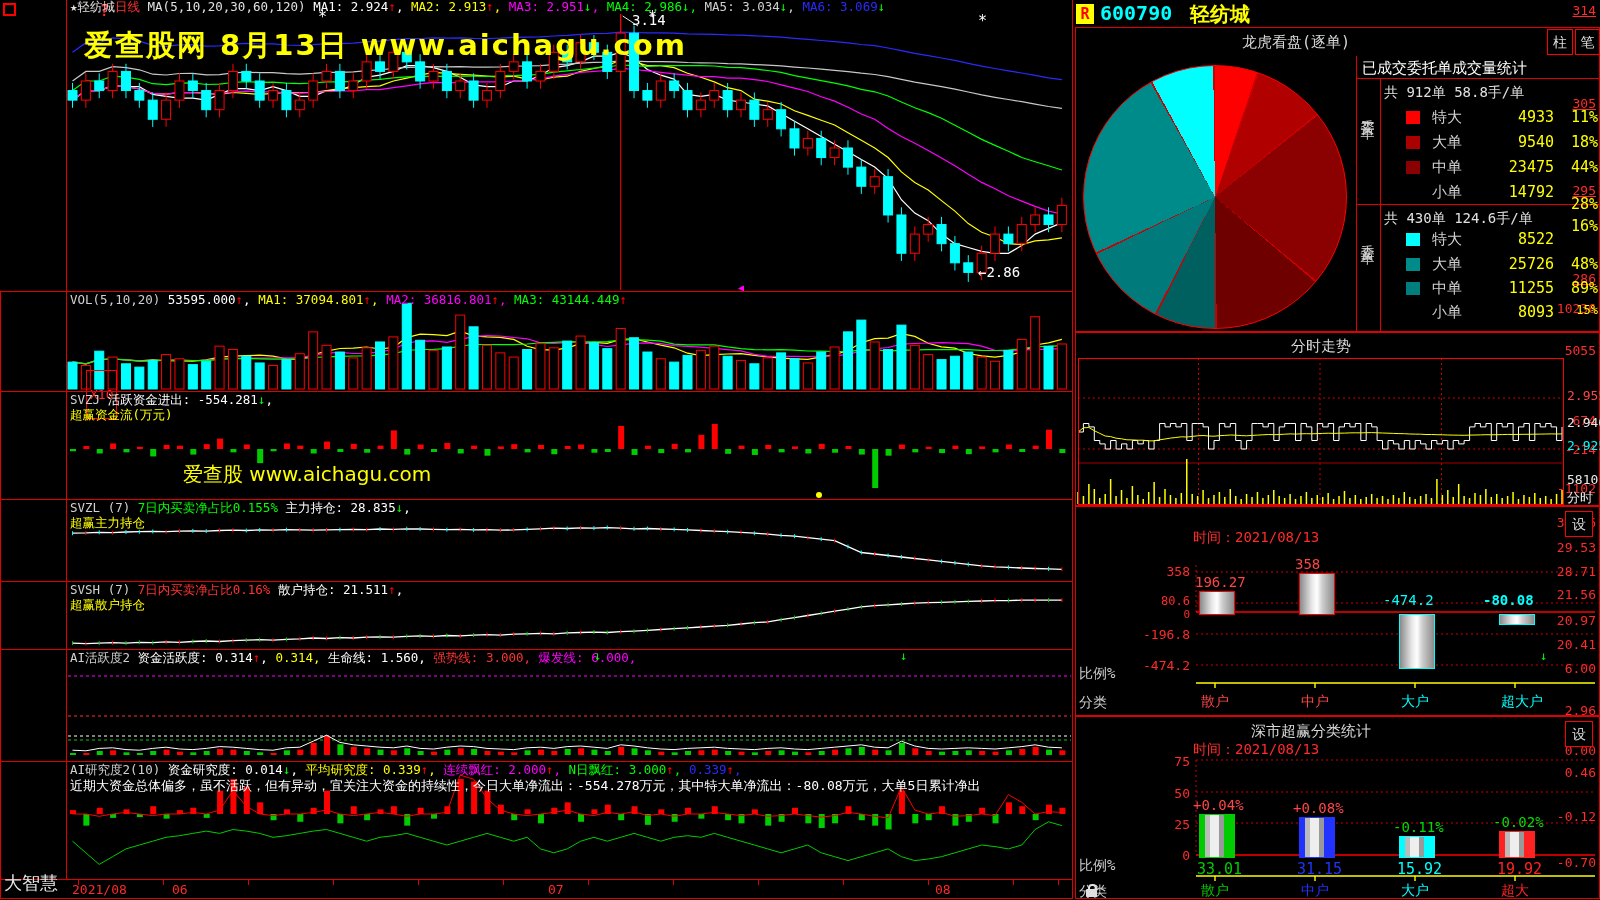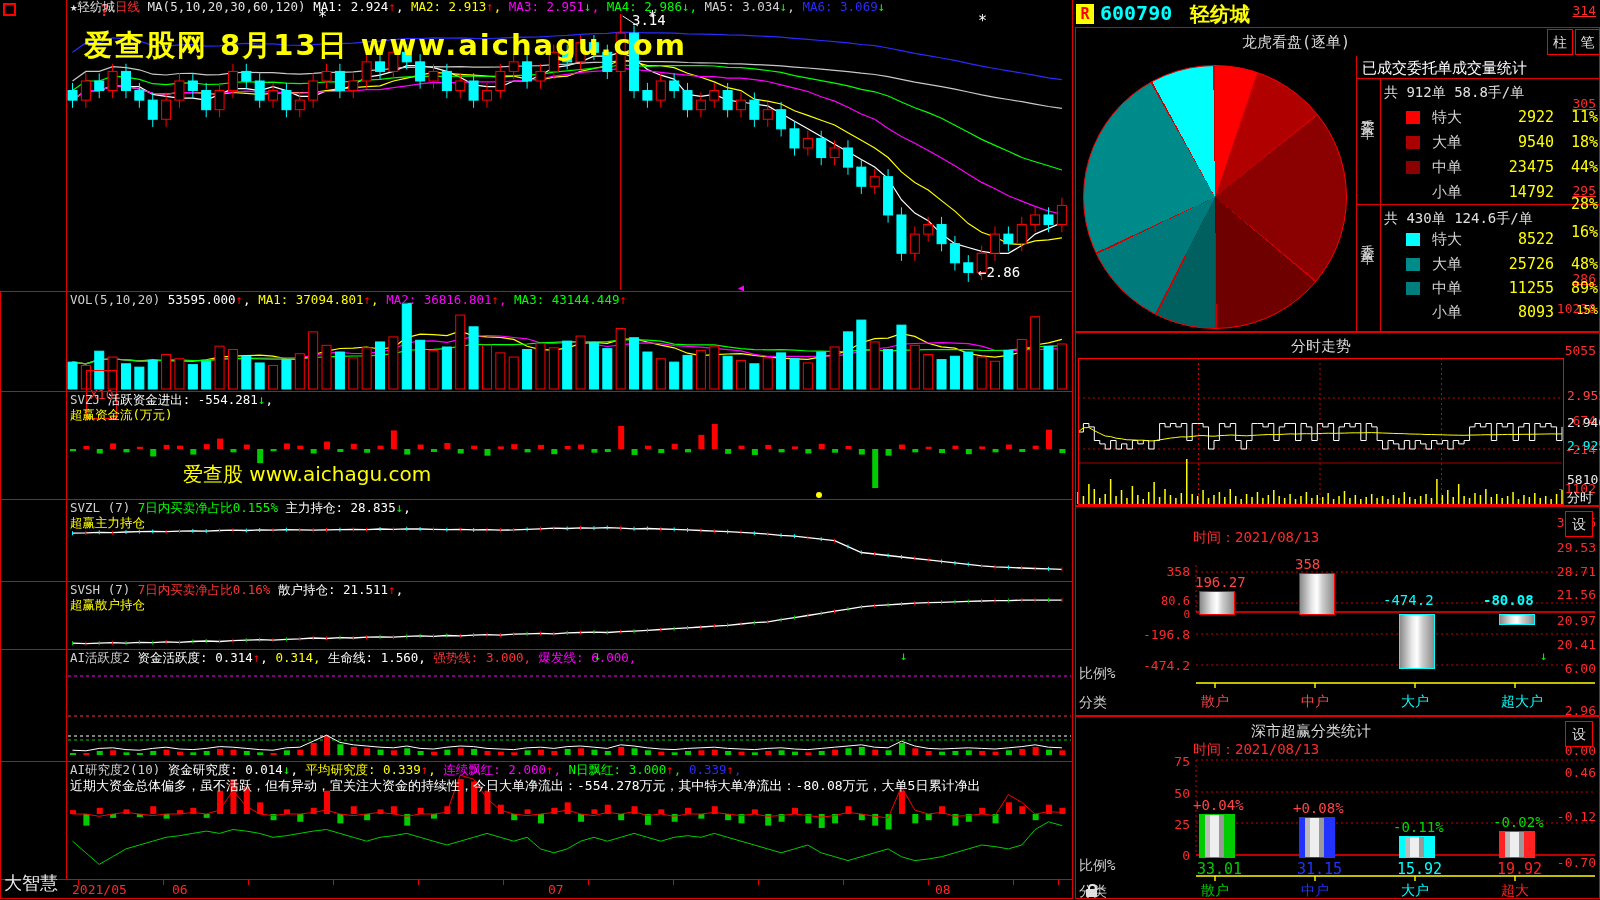--- a/index.html
+++ b/index.html
@@ -850,21 +850,21 @@
       <div class="tick" style="left: 333px;"></div>
       <div class="tick" style="left: 418px;"></div>
       <div class="tick" style="left: 503px;"></div>
       <div class="tick" style="left: 588px;"></div>
       <div class="tick" style="left: 673px;"></div>
       <div class="tick" style="left: 758px;"></div>
       <div class="tick" style="left: 843px;"></div>
       <div class="tick" style="left: 928px;"></div>
       <div class="tick" style="left: 1013px;"></div>
       <div class="tick" style="left: 1058px;"></div>
-      <div class="dlabel" style="left: 72px;">2021/05</div>
+      <div class="dlabel" style="left: 72px;">2021/08</div>
       <div class="dlabel" style="left: 172px;">06</div>
       <div class="dlabel" style="left: 548px;">07</div>
       <div class="dlabel" style="left: 935px;">08</div>
     </div>
 
   <div class="ab" style="left:1076px;top:4px;width:18px;height:20px;background:#ffff00;color:#ff0000;font-weight:bold;font-size:15px;text-align:center;line-height:20px;">R</div>
   <div class="ab" style="left:1100px;top:1px;font-size:20px;font-weight:bold;color:#00ffff;">600790</div>
   <div class="ab" style="left:1190px;top:1px;font-size:20px;font-weight:bold;color:#ffff00;">轻纺城</div>
 
   <div class="panel" id="p1" style="left:1075px;top:27px;width:525px;height:305px;">
@@ -877,39 +877,39 @@
     <div class="hline" style="left:280px;top:50px;width:244px;"></div>
     <div class="hline" style="left:280px;top:176px;width:244px;"></div>
     <div class="ab white" style="left:286px;top:31px;font-size:15px;">已成交委托单成交量统计</div>
     <div class="ab" style="left:308px;top:56px;font-size:14px;color:#e0e0e0;">共 912单 58.8手/单</div>
     <div class="ab" style="left:308px;top:182px;font-size:14px;color:#e0e0e0;">共 430单 124.6手/单</div>
     <div class="vside" style="left:283px;top:80px;">委买单</div>
     <div class="vside" style="left:283px;top:205px;">委卖单</div>
     <div id="buyRows">
         <div class="ab" style="left: 330px; top: 83px; width: 14px; height: 13px; background: rgb(255, 0, 0);"></div>
         <div class="ab" style="left: 356px; top: 80px; color: rgb(208, 208, 208); font-size: 15px;">特大</div>
-        <div class="ab" style="left: 398px; top: 80px; width: 80px; text-align: right; color: rgb(255, 255, 0); font-size: 15px;">2922</div>
+        <div class="ab" style="left: 398px; top: 80px; width: 80px; text-align: right; color: rgb(255, 255, 0); font-size: 15px;">4933</div>
         <div class="ab" style="left: 484px; top: 80px; width: 38px; text-align: right; color: rgb(255, 255, 0); font-size: 15px;">11%</div>
         <div class="ab" style="left: 330px; top: 108px; width: 14px; height: 13px; background: rgb(170, 0, 0);"></div>
         <div class="ab" style="left: 356px; top: 105px; color: rgb(208, 208, 208); font-size: 15px;">大单</div>
         <div class="ab" style="left: 398px; top: 105px; width: 80px; text-align: right; color: rgb(255, 255, 0); font-size: 15px;">9540</div>
         <div class="ab" style="left: 484px; top: 105px; width: 38px; text-align: right; color: rgb(255, 255, 0); font-size: 15px;">18%</div>
         <div class="ab" style="left: 330px; top: 133px; width: 14px; height: 13px; background: rgb(139, 0, 0);"></div>
         <div class="ab" style="left: 356px; top: 130px; color: rgb(208, 208, 208); font-size: 15px;">中单</div>
         <div class="ab" style="left: 398px; top: 130px; width: 80px; text-align: right; color: rgb(255, 255, 0); font-size: 15px;">23475</div>
         <div class="ab" style="left: 484px; top: 130px; width: 38px; text-align: right; color: rgb(255, 255, 0); font-size: 15px;">44%</div>
         <div class="ab" style="left: 356px; top: 155px; color: rgb(208, 208, 208); font-size: 15px;">小单</div>
         <div class="ab" style="left: 398px; top: 155px; width: 80px; text-align: right; color: rgb(255, 255, 0); font-size: 15px;">14792</div>
         <div class="ab" style="left: 484px; top: 155px; width: 38px; text-align: right; color: rgb(255, 255, 0); font-size: 15px; margin-top: 12px;">28%</div>
       </div>
     <div id="sellRows">
         <div class="ab" style="left: 330px; top: 205px; width: 14px; height: 13px; background: rgb(0, 255, 255);"></div>
         <div class="ab" style="left: 356px; top: 202px; color: rgb(208, 208, 208); font-size: 15px;">特大</div>
         <div class="ab" style="left: 398px; top: 202px; width: 80px; text-align: right; color: rgb(255, 255, 0); font-size: 15px;">8522</div>
-        <div class="ab" style="left: 484px; top: 195px; width: 38px; text-align: right; color: rgb(255, 255, 0); font-size: 15px;">16%</div>
+        <div class="ab" style="left: 484px; top: 189px; width: 38px; text-align: right; color: rgb(255, 255, 0); font-size: 15px;">16%</div>
         <div class="ab" style="left: 330px; top: 230px; width: 14px; height: 13px; background: rgb(0, 139, 139);"></div>
         <div class="ab" style="left: 356px; top: 227px; color: rgb(208, 208, 208); font-size: 15px;">大单</div>
         <div class="ab" style="left: 398px; top: 227px; width: 80px; text-align: right; color: rgb(255, 255, 0); font-size: 15px;">25726</div>
         <div class="ab" style="left: 484px; top: 227px; width: 38px; text-align: right; color: rgb(255, 255, 0); font-size: 15px;">48%</div>
         <div class="ab" style="left: 330px; top: 254px; width: 14px; height: 13px; background: rgb(0, 125, 125);"></div>
         <div class="ab" style="left: 356px; top: 251px; color: rgb(208, 208, 208); font-size: 15px;">中单</div>
         <div class="ab" style="left: 398px; top: 251px; width: 80px; text-align: right; color: rgb(255, 255, 0); font-size: 15px;">11255</div>
         <div class="ab" style="left: 484px; top: 251px; width: 38px; text-align: right; color: rgb(255, 255, 0); font-size: 15px;">89%</div>
         <div class="ab" style="left: 356px; top: 275px; color: rgb(208, 208, 208); font-size: 15px;">小单</div>
         <div class="ab" style="left: 398px; top: 275px; width: 80px; text-align: right; color: rgb(255, 255, 0); font-size: 15px;">8093</div>

